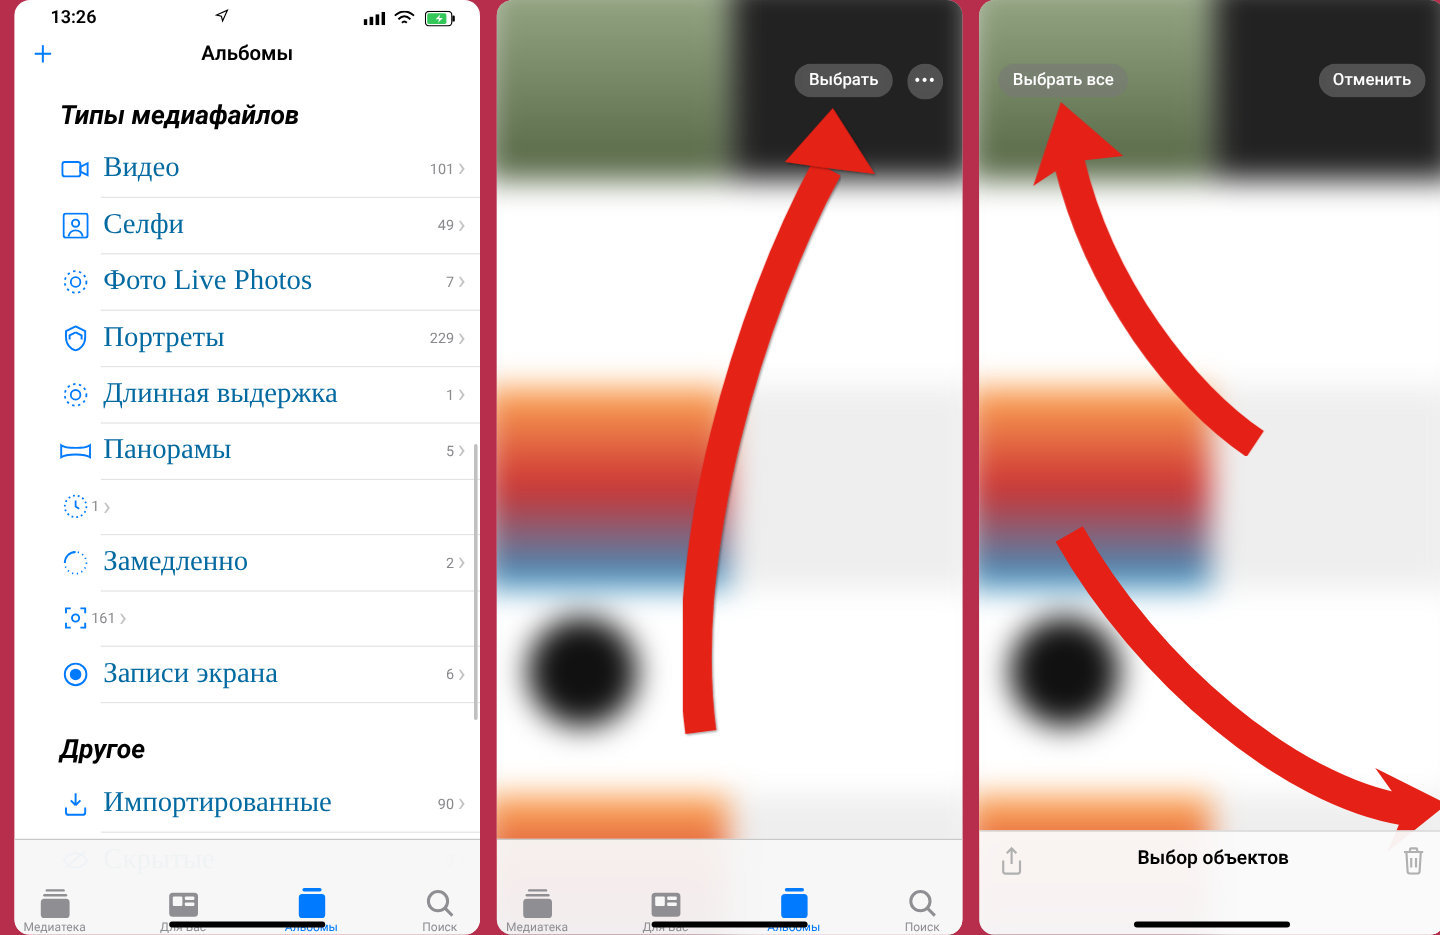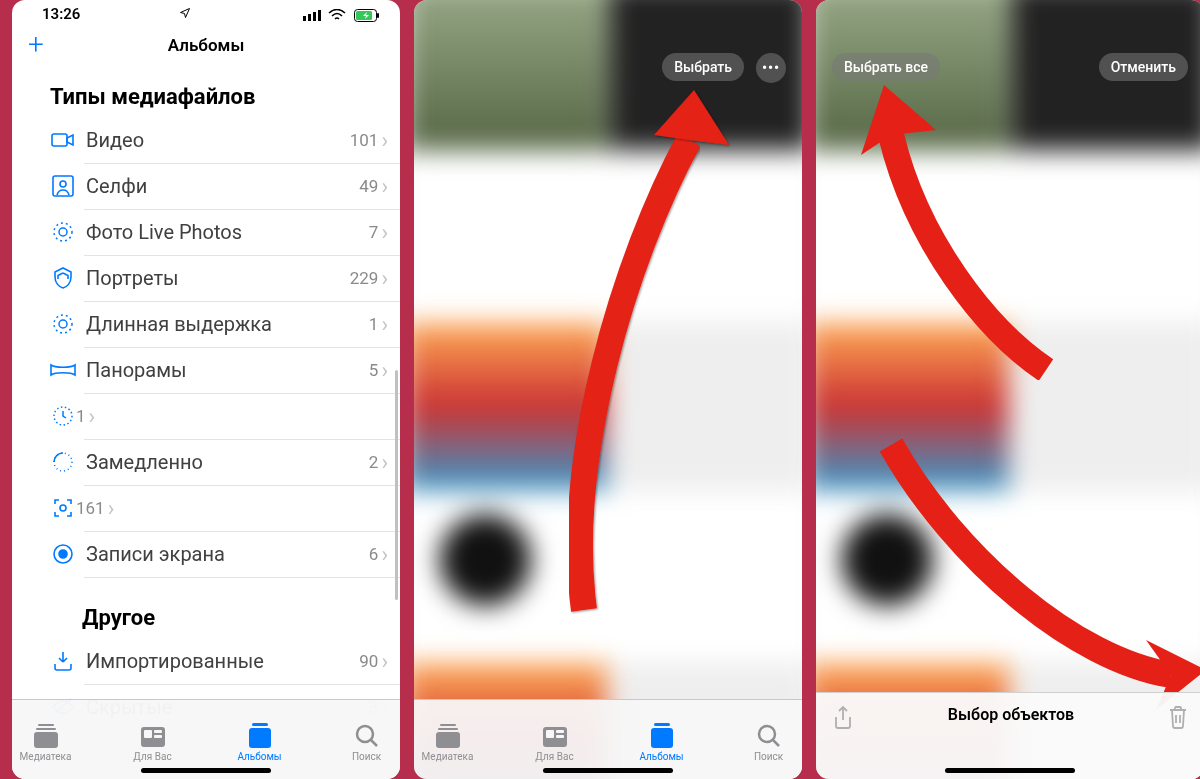--- a/index.html
+++ b/index.html
@@ -10,29 +10,29 @@
   #p3{left:816px;}
   
   .status-bar{display:flex;justify-content:space-between;align-items:center;padding:3px 20px 0 30px;font-size:15px;font-weight:600;color:#000;height:22px;}
   .status-right svg{margin-left:4px;vertical-align:middle;}
   
   .nav-header{display:flex;align-items:center;height:40px;position:relative;border-bottom:0.5px solid transparent;}
   .nav-title{position:absolute;left:0;right:0;text-align:center;font-size:17px;font-weight:600;color:#000;}
   .nav-add{color:#007aff;font-size:28px;font-weight:300;padding:0 16px;line-height:1;}
   
   .list{overflow:hidden;}
-  .section-header{font-size:22px;font-weight:700;color:#000;padding:18px 16px 8px 38px;}
+  .section-header{font-size:22px;font-weight:700;color:#000;padding:18px 16px 8px 38px;font-style:italic;}
   .row{display:flex;align-items:center;padding:10px 12px 10px 38px;position:relative;}
   .row::after{content:"";position:absolute;left:72px;right:0;bottom:0;height:0.5px;background:#e3e3e3;}
   .row-icon{width:26px;height:26px;display:flex;align-items:center;justify-content:center;color:#007aff;flex-shrink:0;}
-  .row-label{font-size:20px;color:#404040;margin-left:10px;flex:1;white-space:nowrap;}
-  .row-count{font-size:17px;color:#8a8a8e;margin-right:3px;}
+  .row-label{font-size:24px;color:#0369a1;margin-left:10px;flex:1;white-space:nowrap;font-family:Liberation Serif, serif;}
+  .row-count{font-size:12px;color:#8a8a8e;margin-right:3px;}
   .chev{color:#c4c4c6;font-size:22px;font-weight:400;}
   
-  .tab-bar{position:absolute;bottom:0;left:0;right:0;height:74px;background:rgba(247,247,247,0.95);border-top:0.5px solid #c8c8c8;display:flex;justify-content:space-around;align-items:center;padding-top:5px;gap:40px;}
+  .tab-bar{position:absolute;bottom:0;left:0;right:0;height:74px;background:rgba(247,247,247,0.95);border-top:0.5px solid #c8c8c8;display:flex;justify-content:space-around;align-items:flex-end;padding-top:5px;gap:40px;}
   .tab{display:flex;flex-direction:column;align-items:center;gap:1px;color:#8e8e93;font-size:10px;width:25%;}
   .tab.active{color:#007aff;}
   .tab-icon{width:30px;height:28px;display:flex;align-items:center;justify-content:center;}
   .home-ind{position:absolute;bottom:6px;left:50%;transform:translateX(-50%);width:130px;height:5px;background:#000;border-radius:3px;}
   
   .blur-bg{position:absolute;top:0;left:0;right:0;bottom:74px;display:grid;grid-template-columns:1fr 1fr;grid-auto-rows:160px;gap:2px;filter:blur(12px);transform:scale(1.05);}
   .blur-bg div{background:#ddd;}
   .blur-bg .c1{background:linear-gradient(#9a8,#564);}
   .blur-bg .c2{background:#222;}
   .blur-bg .c3{background:#fff;}
@@ -190,21 +190,21 @@
           <svg width="22" height="22" viewBox="0 0 22 22" fill="none" stroke="#007aff" stroke-width="1.6">
             <circle cx="11" cy="11" r="9"></circle>
             <circle cx="11" cy="11" r="4" fill="#007aff"></circle>
           </svg>
         </span>
       <span class="row-label">Записи экрана</span>
       <span class="row-count">6</span>
       <span class="chev">›</span>
     </div>
 
-    <div class="section-header" style="padding-top:28px;margin-left:32px;">Другое</div>
+    <div class="section-header" style="padding-top:28px;">Другое</div>
 
     <div class="row">
       <span class="row-icon">
           <svg width="22" height="22" viewBox="0 0 22 22" fill="none" stroke="#007aff" stroke-width="1.6">
             <path d="M11 2v10m0 0l-4-4m4 4l4-4M3 14v4a2 2 0 0 0 2 2h12a2 2 0 0 0 2-2v-4"></path>
           </svg>
         </span>
       <span class="row-label">Импортированные</span>
       <span class="row-count">90</span>
       <span class="chev">›</span>

